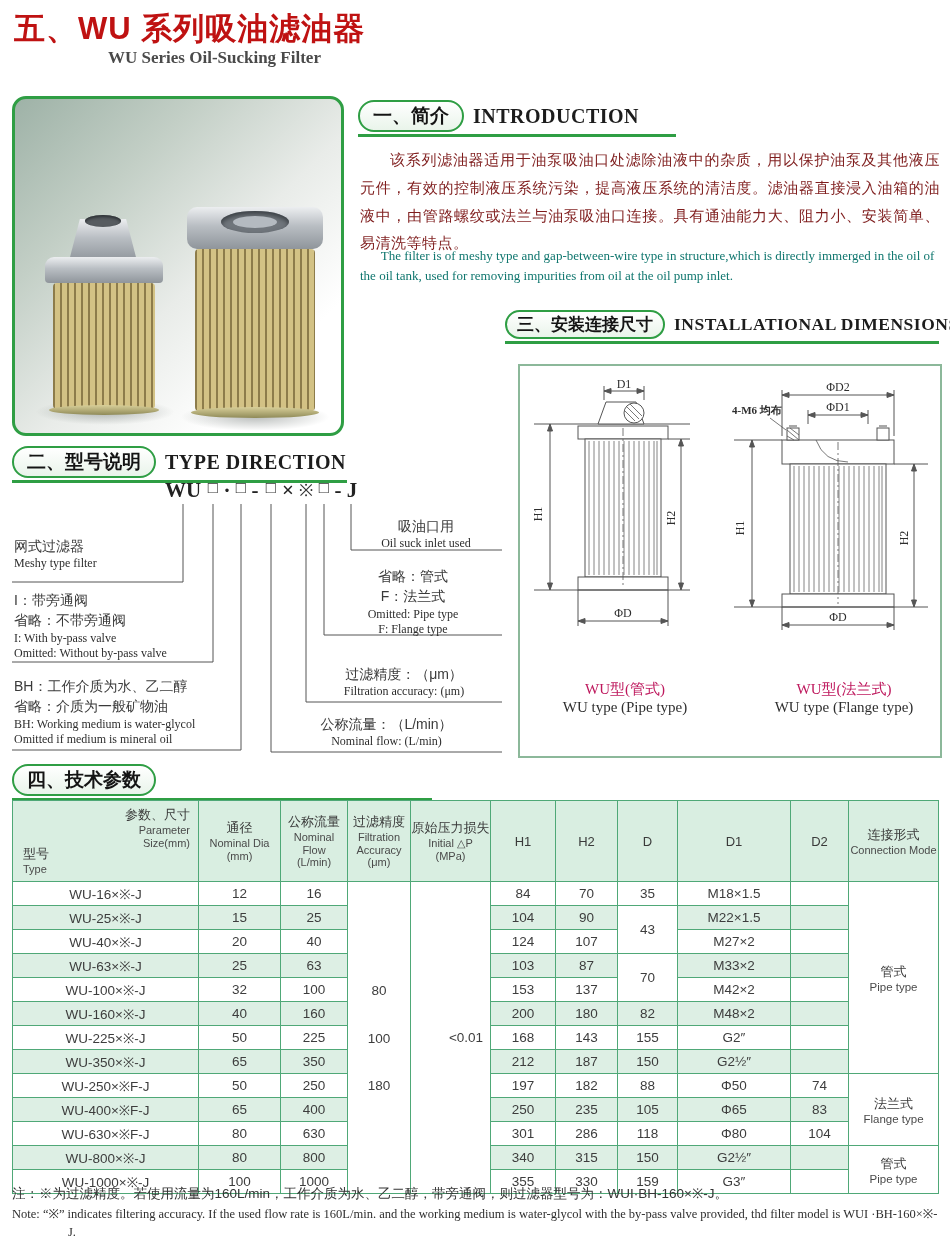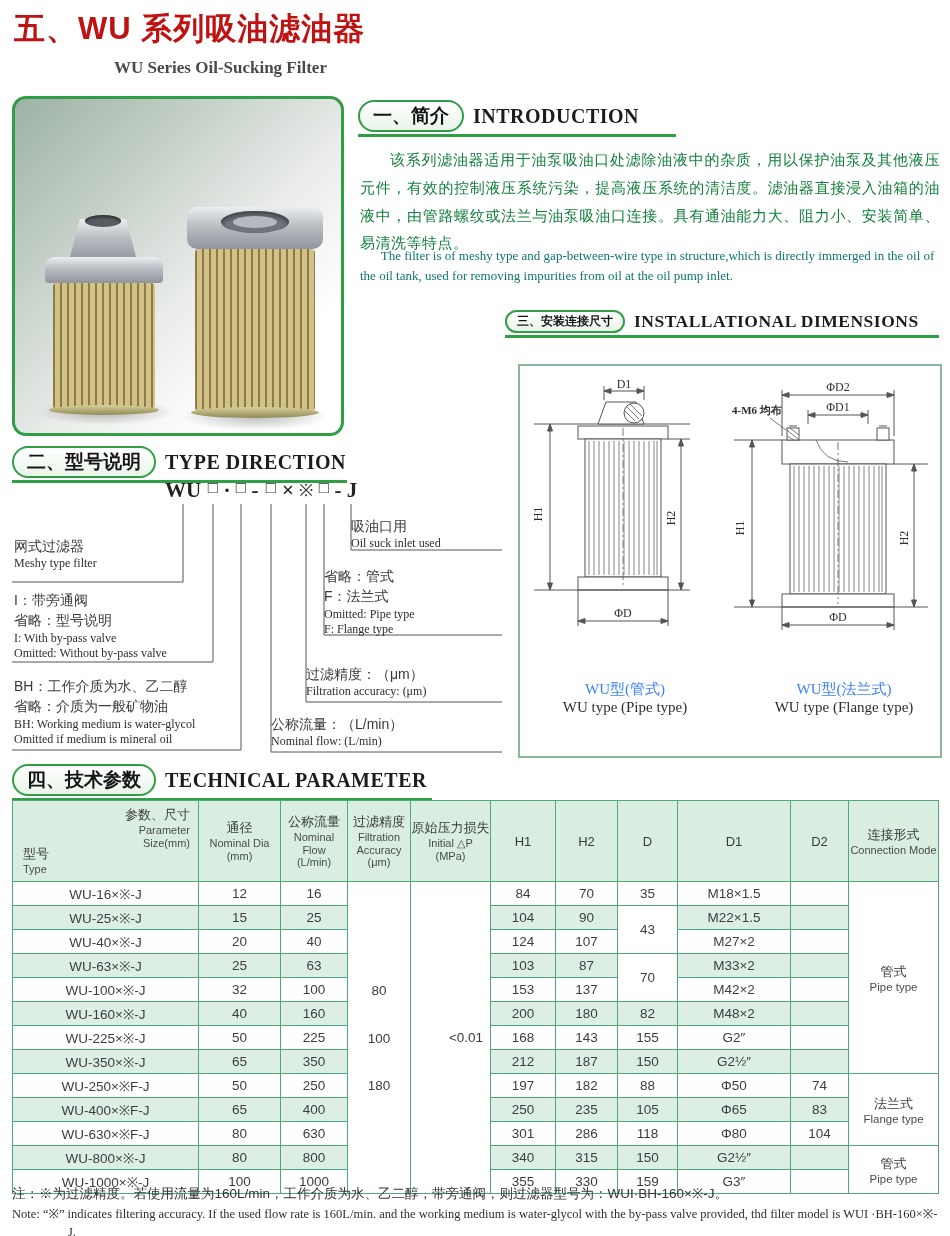--- a/index.html
+++ b/index.html
@@ -6,50 +6,50 @@
   #page{position:relative;width:950px;height:1236px;background:#fff;overflow:hidden;
         font-family:"Liberation Sans",sans-serif;color:#3c3c3c;}
   .abs{position:absolute;}
 
   
   .title-zh{font-size:31px;font-weight:bold;color:#bf1212;letter-spacing:1px;}
   .title-en{font-size:17px;font-weight:bold;color:#4a4a4a;font-family:"Liberation Serif",serif;}
   .sec-head{display:flex;align-items:center;border-bottom:3px solid #2f9e44;padding-bottom:2px;}
   .pill{border:2px solid #2f9e44;border-radius:20px;background:linear-gradient(#ffffff,#e9f4ea);
         padding:1px 13px;font-weight:bold;font-size:19px;color:#141414;white-space:nowrap;}
-  .pill.sm{font-size:12px;padding:1px 10px;}
+  .pill.sm{font-size:17px;padding:1px 10px;}
   .sec-en{font-family:"Liberation Serif",serif;font-weight:bold;font-size:20px;color:#1c1c1c;
           margin-left:9px;white-space:nowrap;letter-spacing:.5px;}
   .sec-en.sm{font-size:17.5px;}
 
   
-  .para-zh{font-size:15px;line-height:1.85;text-align:justify;text-indent:2em;color:#15803d;letter-spacing:.5px;}
+  .para-zh{font-size:15px;line-height:1.85;text-align:justify;text-indent:2em;color:#7f1d1d;letter-spacing:.5px;}
   .para-en{font-size:13px;line-height:1.55;text-indent:1.6em;color:#0f766e;font-family:"Liberation Serif",serif;}
 
   
   #photo{border:3px solid #2f9e44;border-radius:14px;overflow:hidden;
          background:linear-gradient(135deg,#9eb2a7 0%,#c3cfc6 28%,#e9ece9 55%,#ffffff 80%);}
   .pleat{background:repeating-linear-gradient(90deg,#8d7c4b 0 2px,#d3c285 2px 7px);}
   .metal{background:linear-gradient(180deg,#eceef0 0%,#b9bec3 45%,#8f959b 100%);}
   .shadow{background:radial-gradient(ellipse at center,rgba(60,70,65,.35),rgba(60,70,65,0) 70%);}
 
   
   #installbox{border:2px solid #8cb89a;background:#fff;}
-  .cap-zh{font-size:15px;font-family:"Liberation Serif",serif;color:#3b82f6;text-align:center;}
+  .cap-zh{font-size:15px;font-family:"Liberation Serif",serif;color:#be185d;text-align:center;}
   .cap-en{font-size:15px;font-family:"Liberation Serif",serif;color:#2e2e2e;text-align:center;}
   svg text{font-family:"Liberation Serif",serif;fill:#2e2e2e;}
 
   
   .cp{position:absolute;top:0;transform:translateX(-50%);font-family:"Liberation Serif",serif;
       font-weight:bold;font-size:21px;color:#222;white-space:nowrap;}
   .cpbox{font-size:17px;font-weight:normal;color:#333;}
   .lblk{position:absolute;color:#3a3a3a;}
   .lblk .zh{font-size:14px;line-height:1.45;}
   .lblk .en{font-size:12px;line-height:1.3;font-family:"Liberation Serif",serif;color:#2d2d2d;}
-  .rblk{}
+  .rblk{text-align:center;}
 
   
   table.tp{border-collapse:collapse;table-layout:fixed;width:926px;}
   table.tp th,table.tp td{border:1px solid #4fa877;padding:0;font-weight:normal;}
   table.tp th{background:#d9eee1;height:80px;vertical-align:middle;text-align:center;}
   table.tp td{height:23px;font-size:13.5px;color:#3d3d3d;text-align:center;vertical-align:middle;}
   td.t{text-align:left;padding-left:11px;}
   td.g{background:#ddefe4;}
   td.nb{border-bottom-style:none;}
   td.nt{border-top-style:none;}
@@ -68,21 +68,21 @@
   .note-zh{font-size:13.5px;color:#333;}
   .note-en{font-size:12.5px;color:#2e2e2e;font-family:"Liberation Serif",serif;
            padding-left:56px;text-indent:-56px;line-height:1.45;margin-top:2px;}
 </style>
 </head>
 <body>
 
 <div id="page">
 
   <div class="abs title-zh" style="left:14px;top:8px;">五、WU 系列吸油滤油器</div>
-  <div class="abs title-en" style="left:114px;top:48px;margin-top:10px;">WU Series Oil-Sucking Filter</div>
+  <div class="abs title-en" style="left:108px;top:48px;">WU Series Oil-Sucking Filter</div>
 
   <div id="photo" class="abs" style="left:12px;top:96px;width:326px;height:334px;">
     <div class="abs shadow" style="left:20px;top:300px;width:140px;height:26px;"></div>
     <div class="abs shadow" style="left:165px;top:304px;width:150px;height:28px;"></div>
 
     <div class="abs metal" style="left:54px;top:120px;width:68px;height:42px;border-radius:8px;clip-path:polygon(16% 0,84% 0,100% 100%,0 100%);"></div>
     <div class="abs" style="left:70px;top:116px;width:36px;height:12px;border-radius:50%;background:#575c60;box-shadow:inset 0 2px 3px #2e3236;"></div>
     <div class="abs metal" style="left:30px;top:158px;width:118px;height:26px;border-radius:9px 9px 4px 4px;"></div>
     <div class="abs pleat" style="left:38px;top:184px;width:102px;height:126px;border-radius:4px;"></div>
     <div class="abs" style="left:34px;top:306px;width:110px;height:10px;border-radius:50%;background:linear-gradient(180deg,#d9d09a,#8f8a58);"></div>
@@ -227,21 +227,21 @@
         <path d="M339 72H490 M312 157H490 M294 224H490 M259 274H490"></path>
       </g>
     </svg>
 
     <div class="lblk" style="left:2px;top:58px;">
       <div class="zh">网式过滤器</div>
       <div class="en">Meshy type filter</div>
     </div>
     <div class="lblk" style="left:2px;top:112px;">
       <div class="zh">I：带旁通阀</div>
-      <div class="zh">省略：型号说明</div>
+      <div class="zh">省略：不带旁通阀</div>
       <div class="en">I: With by-pass valve</div>
       <div class="en">Omitted: Without by-pass valve</div>
     </div>
     <div class="lblk" style="left:2px;top:198px;">
       <div class="zh">BH：工作介质为水、乙二醇</div>
       <div class="zh">省略：介质为一般矿物油</div>
       <div class="en">BH: Working medium is water-glycol</div>
       <div class="en">Omitted if medium is mineral oil</div>
     </div>
 
@@ -260,21 +260,20 @@
       <div class="en">Filtration accuracy: (μm)</div>
     </div>
     <div class="lblk rblk" style="left:259px;top:236px;width:231px;">
       <div class="zh">公称流量：（L/min）</div>
       <div class="en">Nominal flow: (L/min)</div>
     </div>
   </div>
 
   <div class="abs sec-head" style="left:12px;top:764px;width:420px;">
     <span class="pill">四、技术参数</span>
-    <span class="sec-en">TECHNICAL PARAMETER</span>
   </div>
 
   <table class="tp abs" style="left:12px;top:800px;border-radius:25px;">
     <colgroup>
       <col style="width:186px">
         <col style="width:82px">
         <col style="width:67px">
         <col style="width:63px">
       <col style="width:80px">
         <col style="width:65px">

